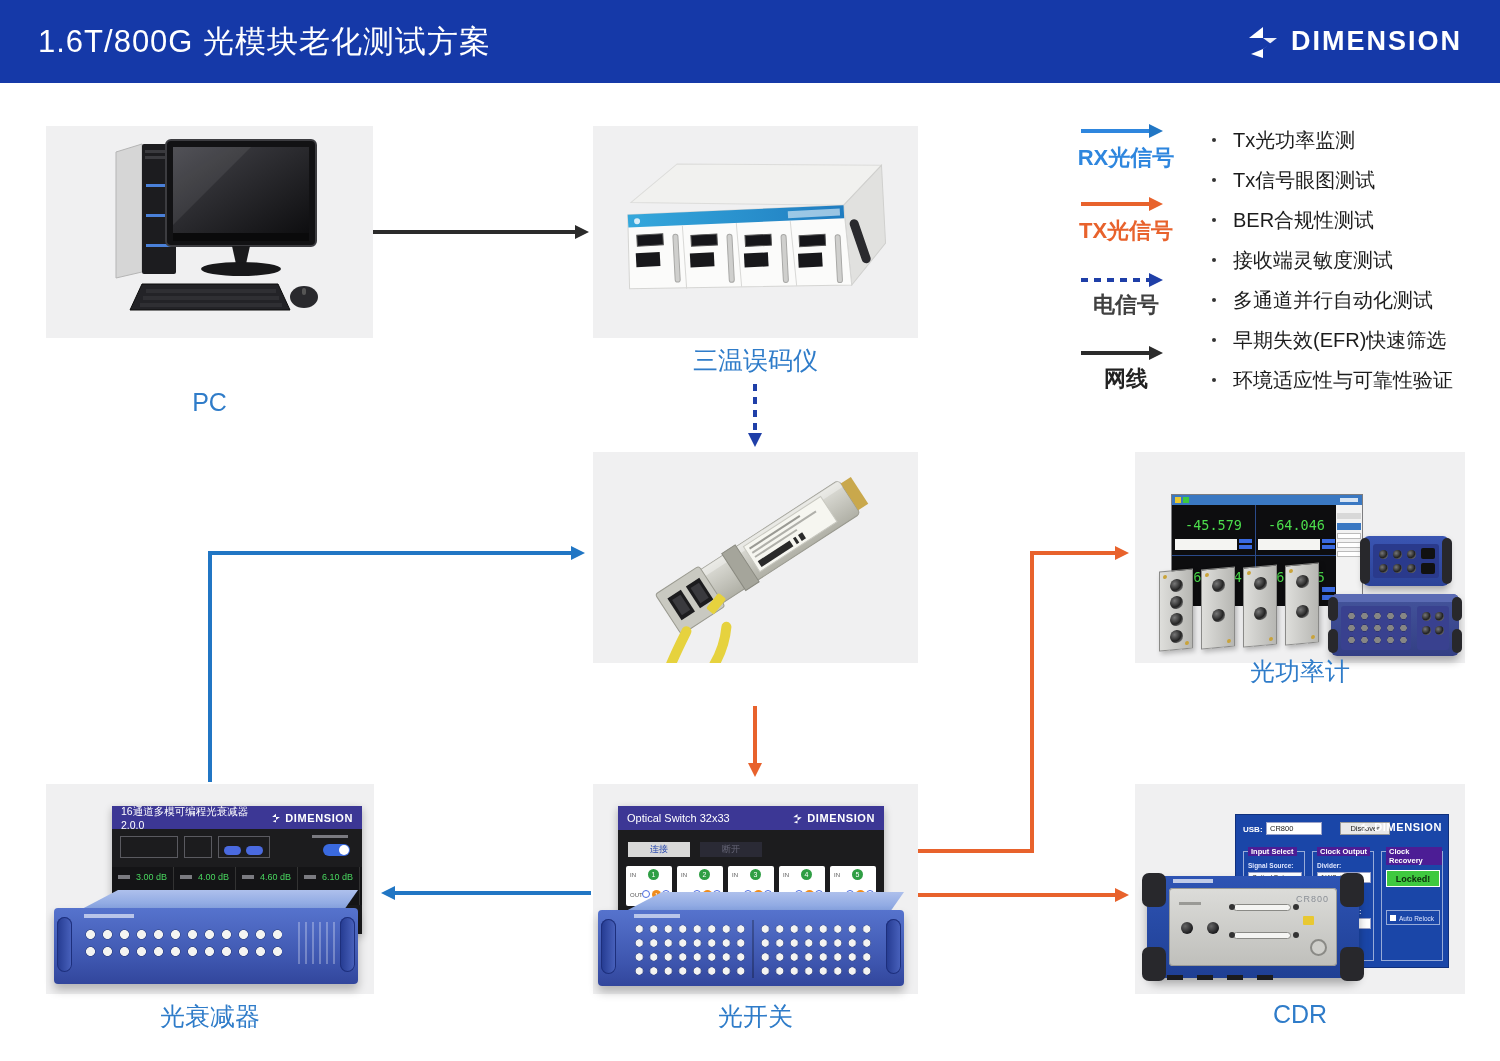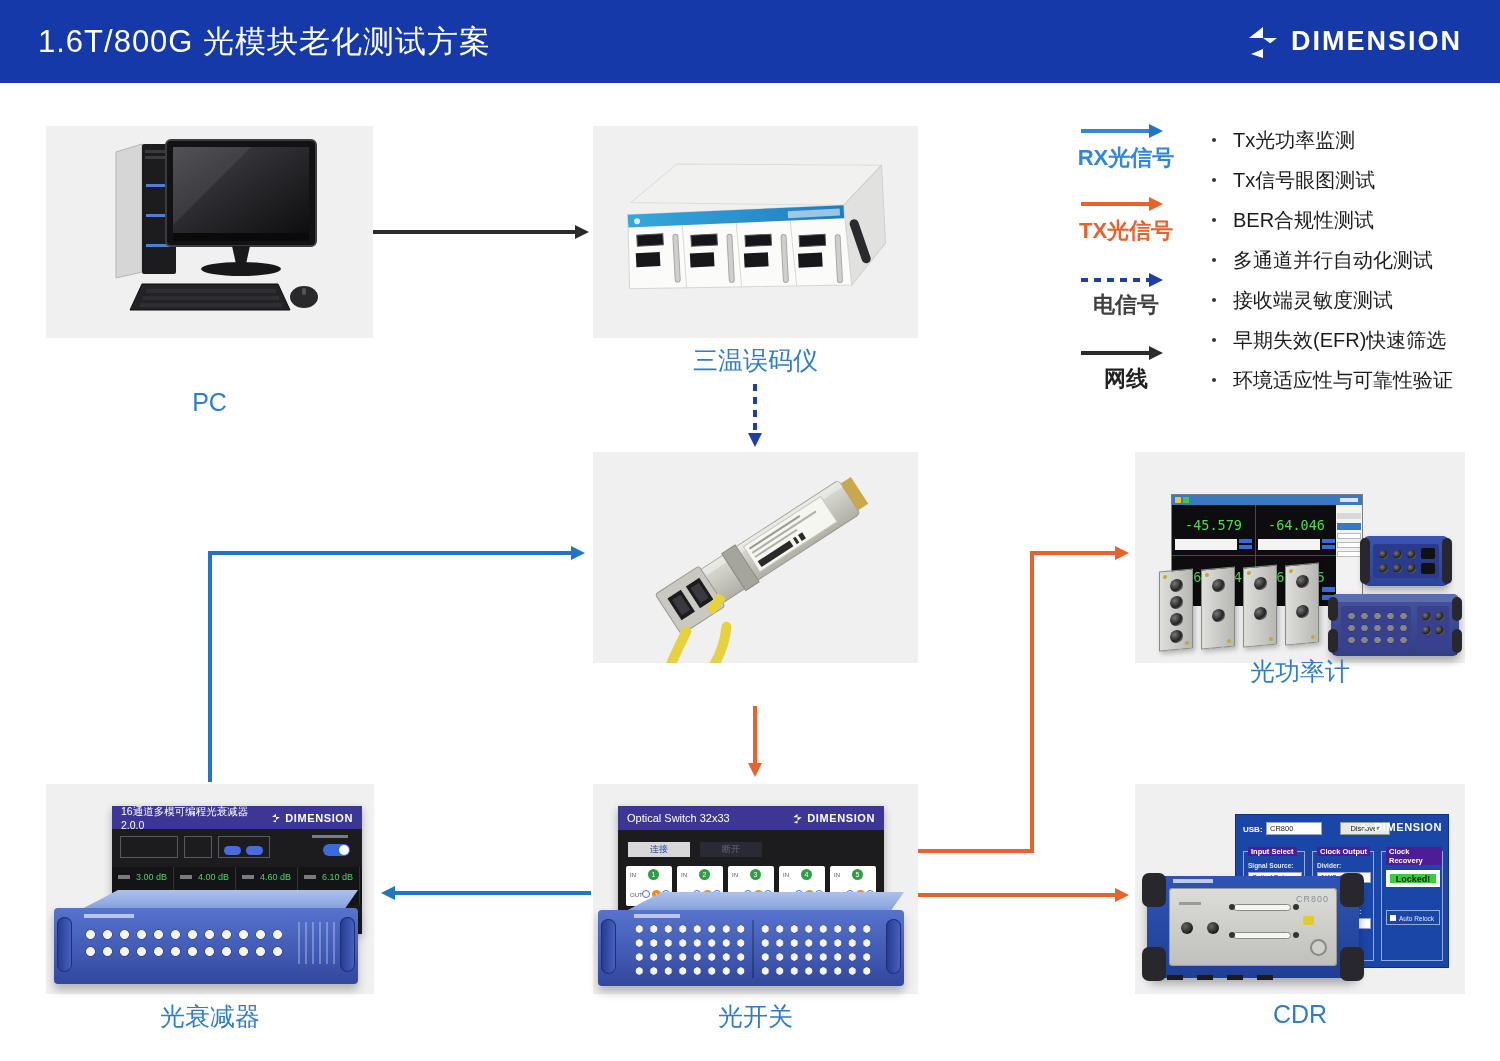--- a/index.html
+++ b/index.html
@@ -82,21 +82,21 @@
 
   
   .cdr-panel { position:absolute; background:#1A46A8; border:1px solid #10307c; color:#fff; }
   .cdr-lab { position:absolute; font-size:8px; font-weight:bold; color:#fff; }
   .cdr-field { position:absolute; background:#fff; border:1px solid #9aa2c8; color:#222; font-size:7.5px;
                display:flex; align-items:center; padding:0 3px; }
   .cdr-btn { position:absolute; background:#e8e8e8; border:1px solid #999; color:#222; font-size:7.5px;
              display:flex; align-items:center; justify-content:center; }
   .cdr-group { position:absolute; border:1px solid rgba(255,255,255,.55); }
   .cdr-gt { position:absolute; top:-5px; left:4px; background:#4c1d95; padding:0 3px; font-size:7.5px; font-weight:bold; }
-  .locked { position:absolute; background:#3FC93F; border:4px solid #ffffff; color:#0c2a0c; font-weight:bold;
+  .locked { position:absolute; background:#3FC93F; border:1px solid #ffffff; color:#0c2a0c; font-weight:bold;
             font-size:9px; display:flex; align-items:center; justify-content:center; }
   .cdr-note { position:absolute; font-size:6.5px; color:#dfe6ff; font-weight:normal; }
 
   
   .cdr-dev { position:absolute; border-radius:10px; background:linear-gradient(180deg,#2E54B4,#1F3F94);
              box-shadow:0 6px 10px rgba(0,0,0,.3); }
   .bumper { position:absolute; width:24px; height:34px; background:#28282c; border-radius:7px; }
   .cdr-face { position:absolute; left:22px; right:22px; top:12px; bottom:12px; border-radius:4px;
               background:linear-gradient(180deg,#DCDCD9,#BFBFBB); box-shadow:inset 0 0 0 1px #9a9a96; }
   .slotbar { position:absolute; width:58px; height:7px; background:#f5f5f3; border:1px solid #8a8a86; border-radius:4px; }
@@ -164,25 +164,25 @@
     <li>
         <span class="dot"></span>
         <span>Tx信号眼图测试</span>
       </li>
     <li>
         <span class="dot"></span>
         <span>BER合规性测试</span>
       </li>
     <li>
         <span class="dot"></span>
-        <span>多通道并行自动化测试</span>
+        <span>接收端灵敏度测试</span>
       </li>
     <li>
         <span class="dot"></span>
-        <span>接收端灵敏度测试</span>
+        <span>多通道并行自动化测试</span>
       </li>
     <li>
         <span class="dot"></span>
         <span>早期失效(EFR)快速筛选</span>
       </li>
     <li>
         <span class="dot"></span>
         <span>环境适应性与可靠性验证</span>
       </li>
   </ul>

